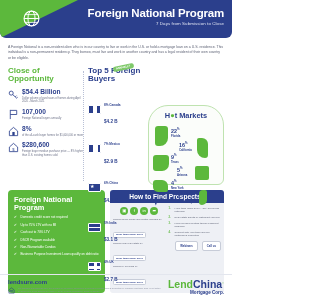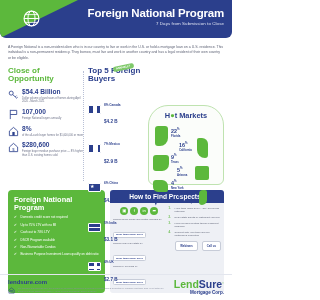--- a/index.html
+++ b/index.html
@@ -433,16 +433,16 @@
     <div class="f-url">lendsure.com</div>
     <div class="f-dis">
       <svg class="eh" width="7" height="7" viewBox="0 0 24 24">
         <path d="M3 10 L12 3 L21 10 V21 H3 Z" fill="none" stroke="#2b3f8c" stroke-width="2"></path>
         <path d="M7 12 H17 M7 15 H17" stroke="#2b3f8c" stroke-width="1.6"></path>
       </svg>
       <p>For mortgage professionals only. Not intended for consumer distribution as defined by Section 1026.2 Regulation Z. LendSure Mortgage Corp. is not acting on behalf of or at the direction of HUD/FHA or the Federal government. NMLS #1326437.</p>
     </div>
   </div>
   <div class="logo">
-    <div class="l1"><span class="g">Lend</span><span class="b">Sure</span><span class="tm">®</span></div>
+    <div class="l1"><span class="g">Lend</span><span class="b">China</span><span class="tm">®</span></div>
     <div class="l2">Mortgage Corp.</div>
   </div>
 </div>
 
 </body></html>

